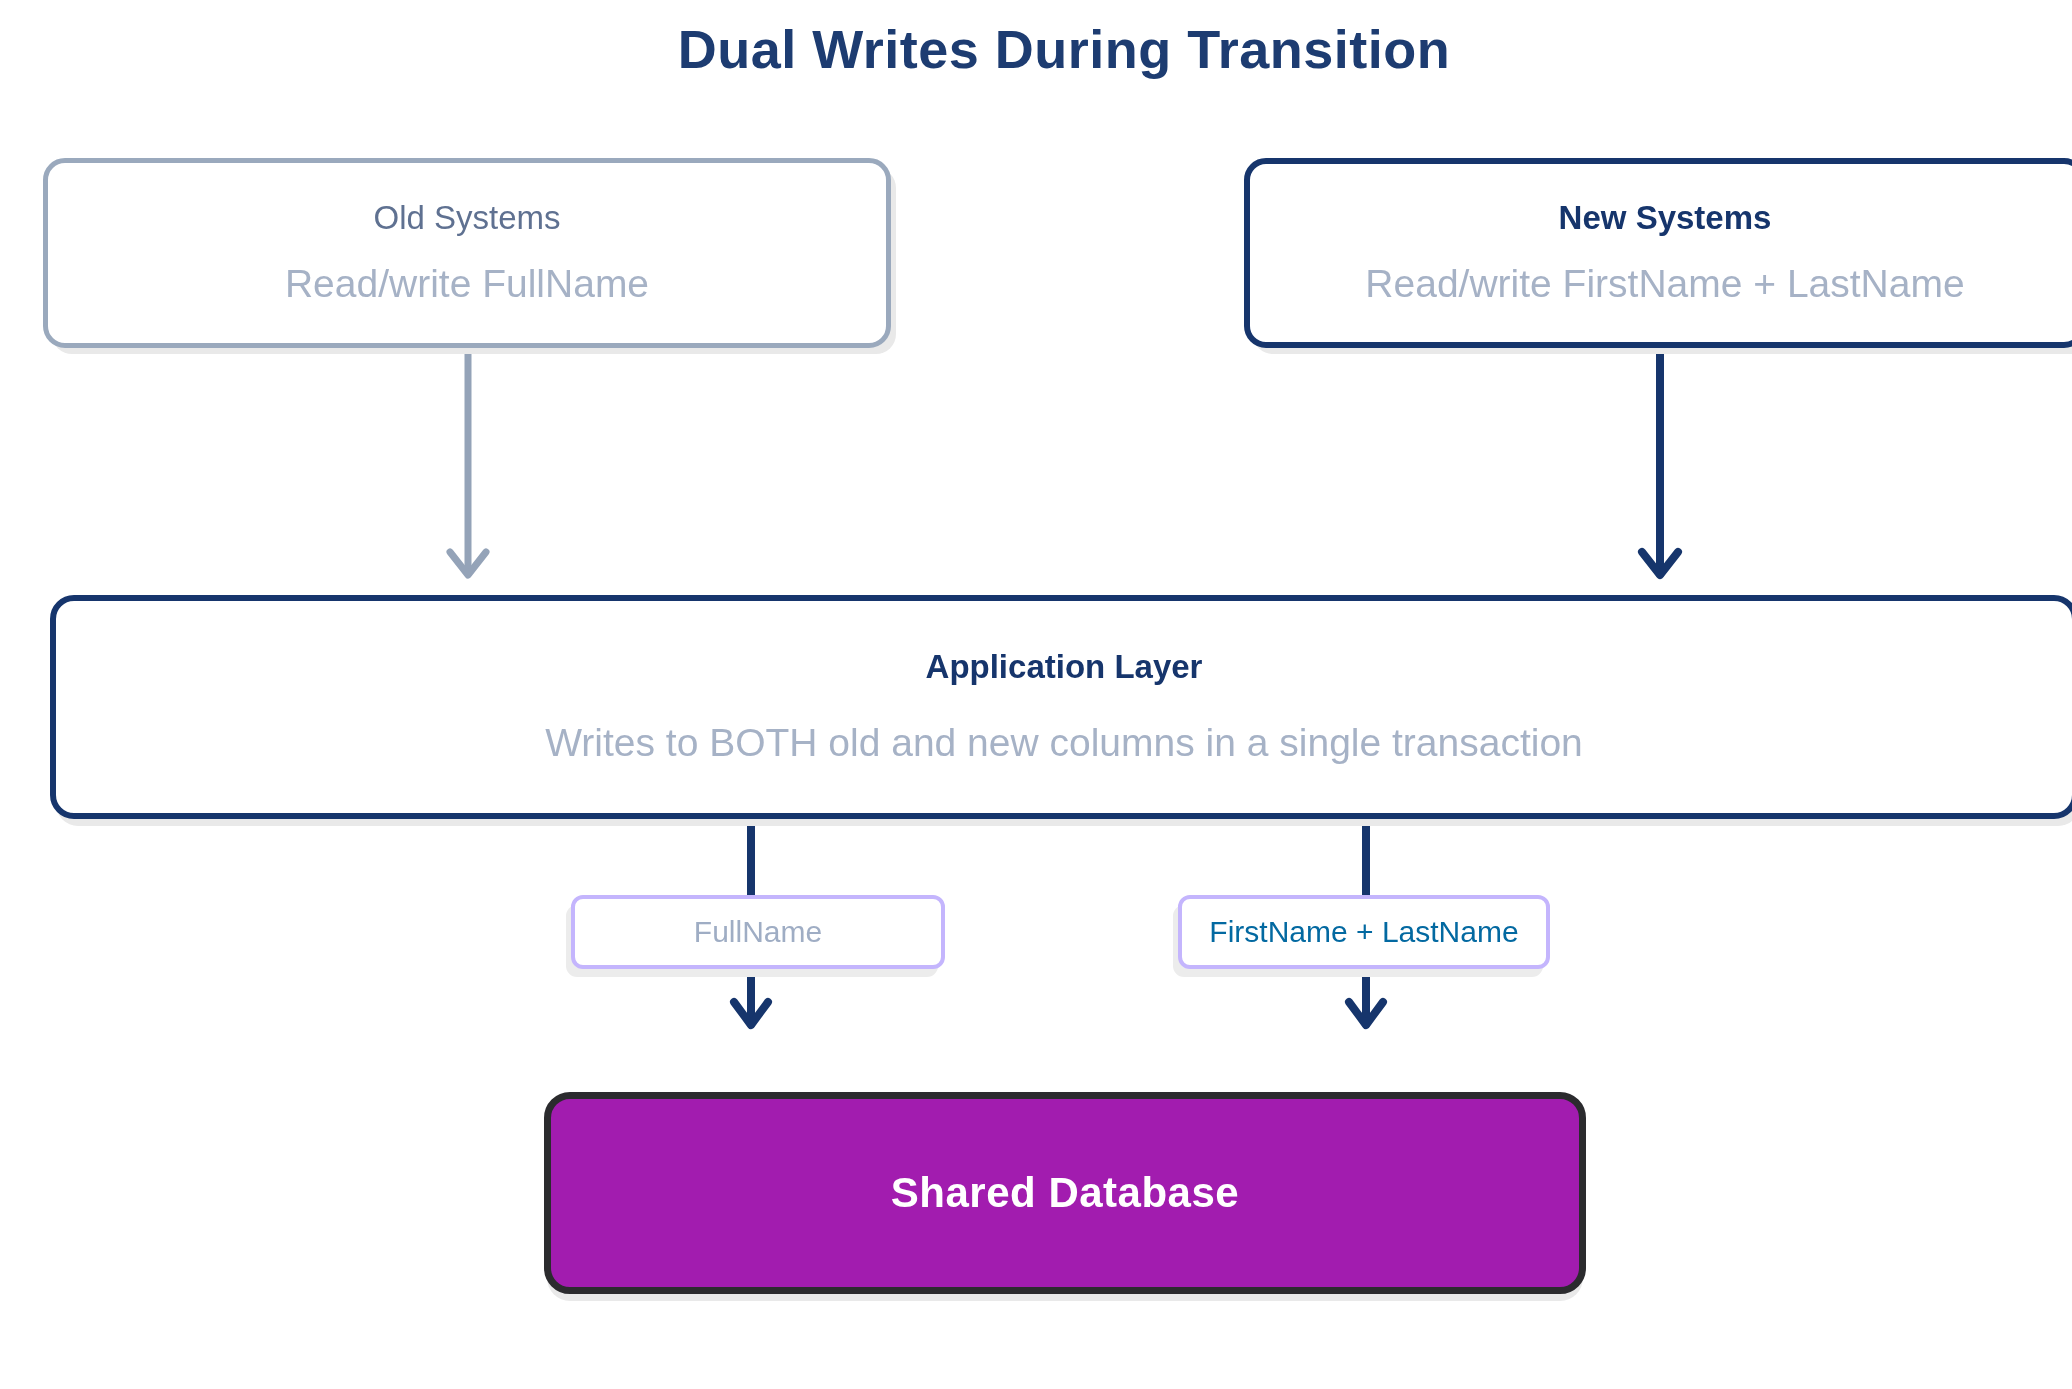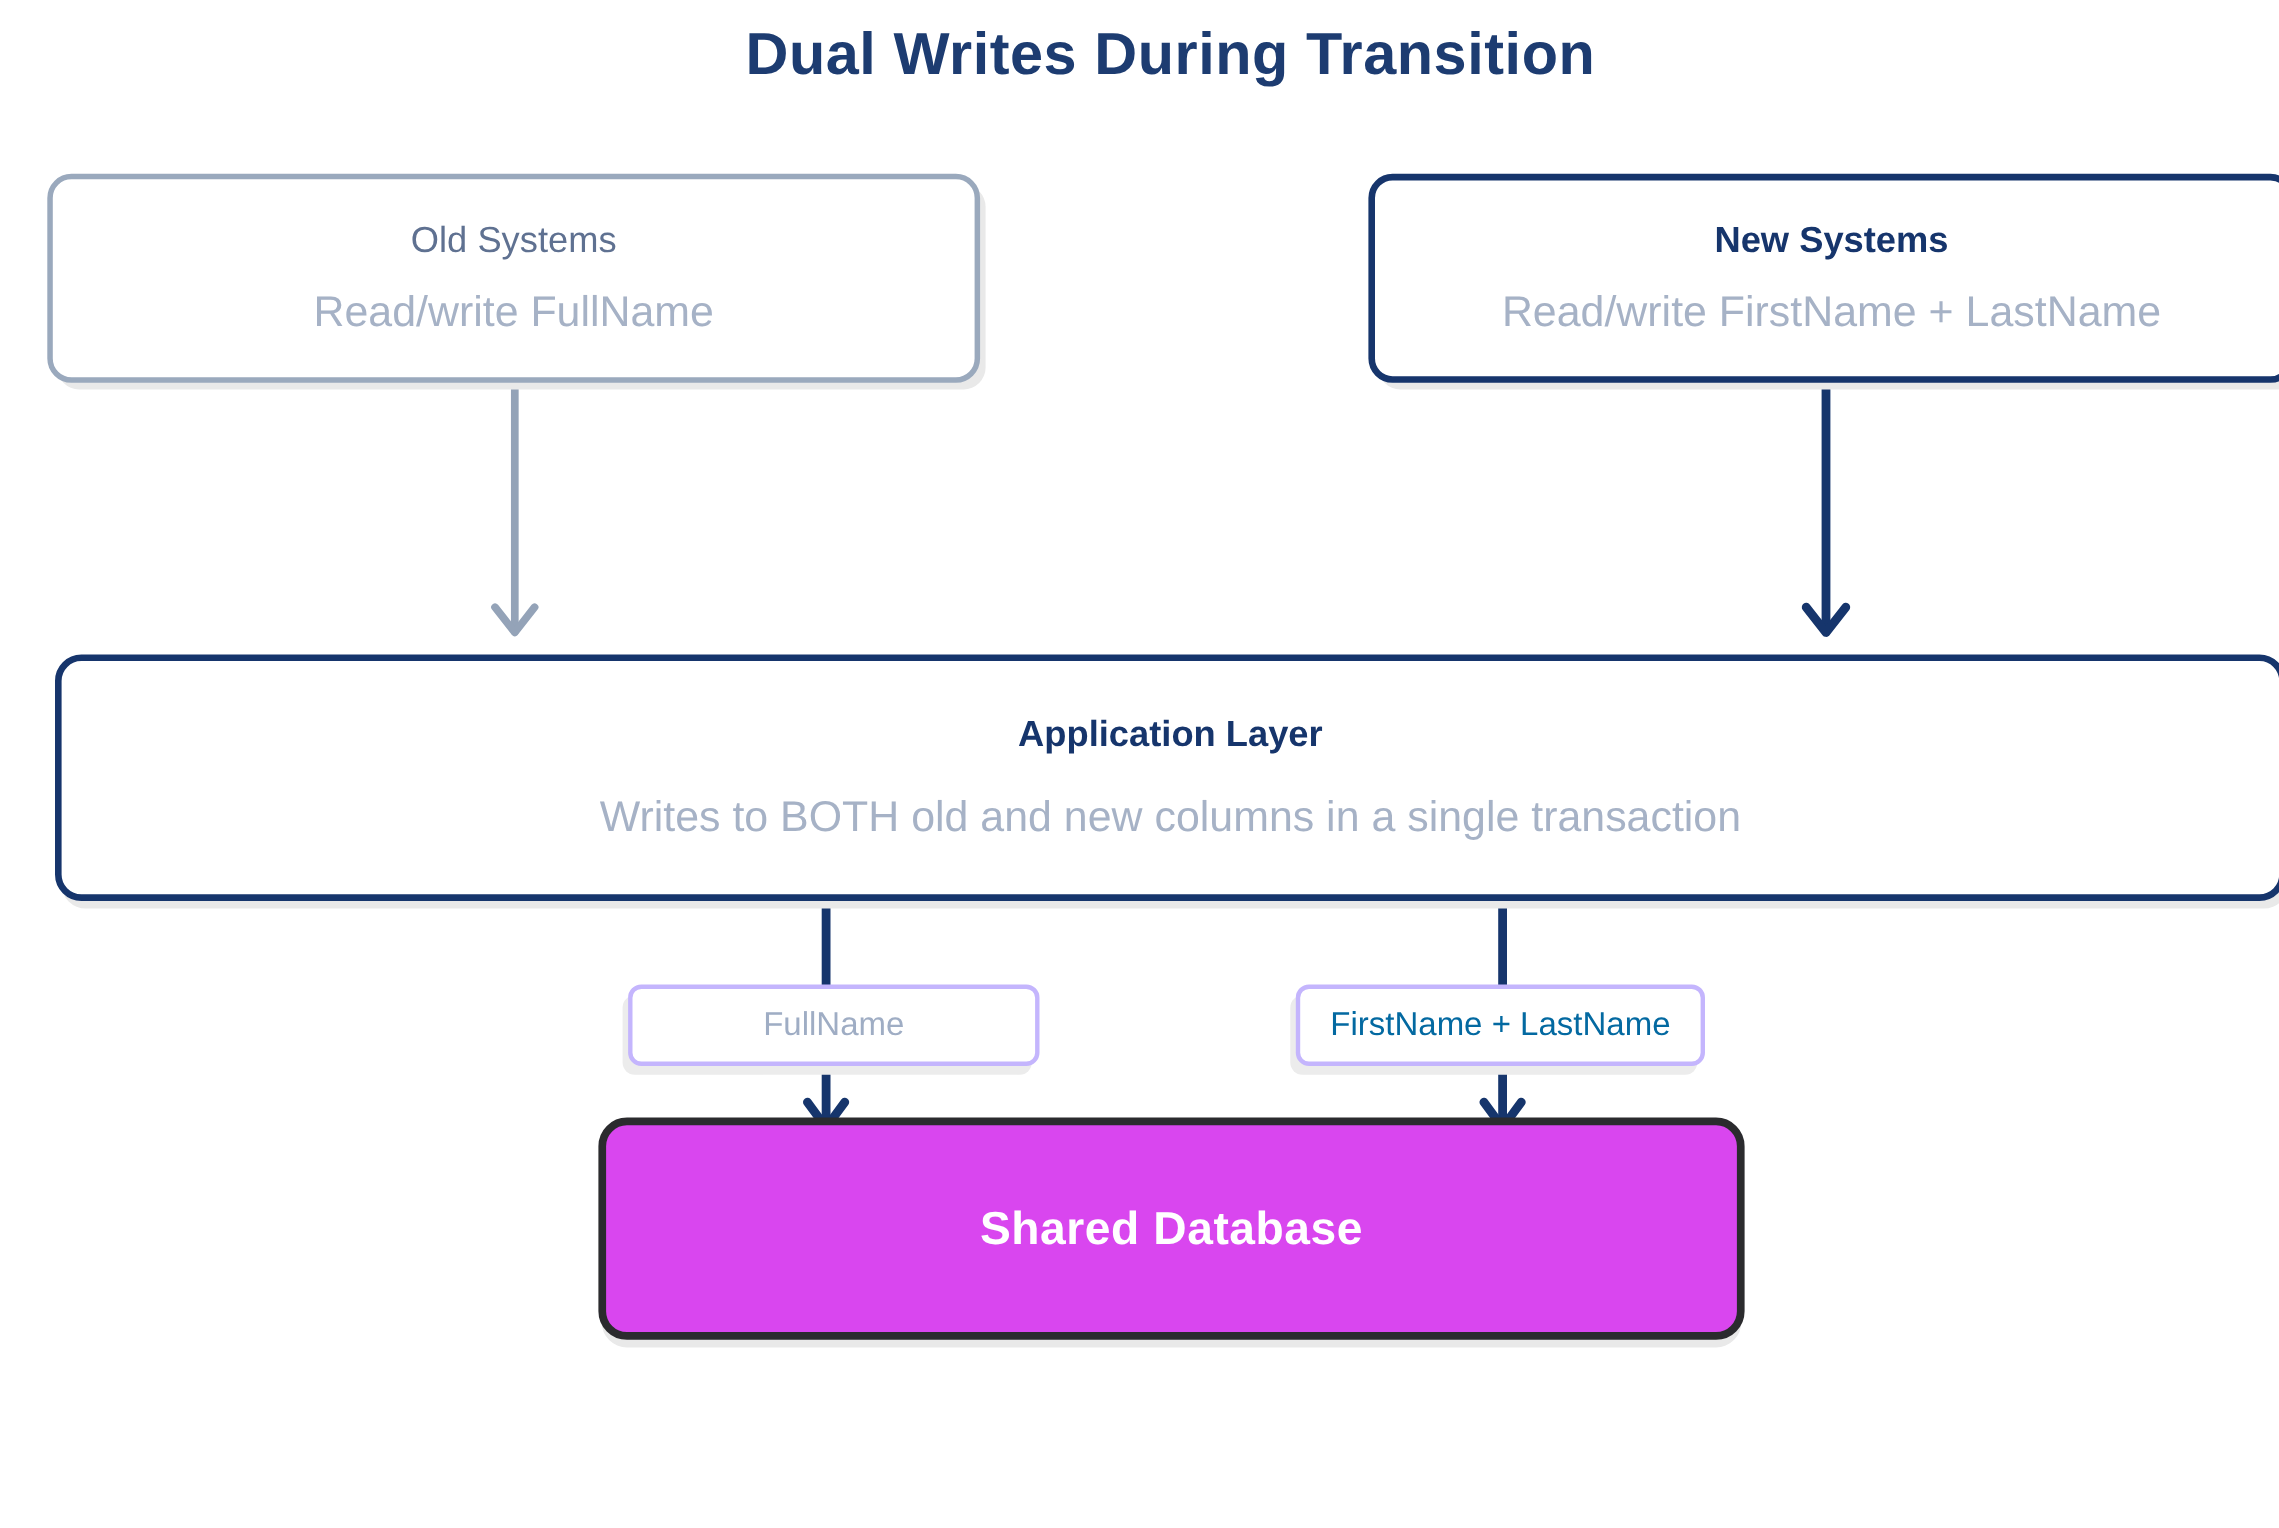--- a/index.html
+++ b/index.html
@@ -31,22 +31,22 @@
     left:1216px;top:158px;width:842px;height:190px;
     border:6px solid #16356c;border-radius:22px;gap:26px;
     box-shadow:7px 8px 0 -2px #e9e9e9;
   }
   #app-box{
     left:22px;top:595px;width:2028px;height:224px;
     border:6px solid #16356c;border-radius:24px;gap:36px;
     box-shadow:4px 9px 0 -2px #e9e9e9;
   }
   #db-box{
-    left:516px;top:1016px;width:1042px;height:202px;
-    background:#d946ef;
+    left:516px;top:1092px;width:1042px;height:202px;
+    background:#a21caf;
     border:7px solid #2b2b2e;border-radius:26px;
     box-shadow:0 10px 0 -3px #e9e9e9;
   }
   .node-title{font-size:33px;line-height:1.1;}
   #old-box .node-title{color:#5f7191;font-weight:500;}
   #new-box .node-title{color:#16356c;font-weight:700;}
   #app-box .node-title{color:#16356c;font-weight:700;}
   .node-sub{font-size:39px;line-height:1.1;color:#a6b2c6;}
   .db-label{color:#ffffff;font-size:42px;font-weight:600;letter-spacing:0.5px;}
   .edge-label{

